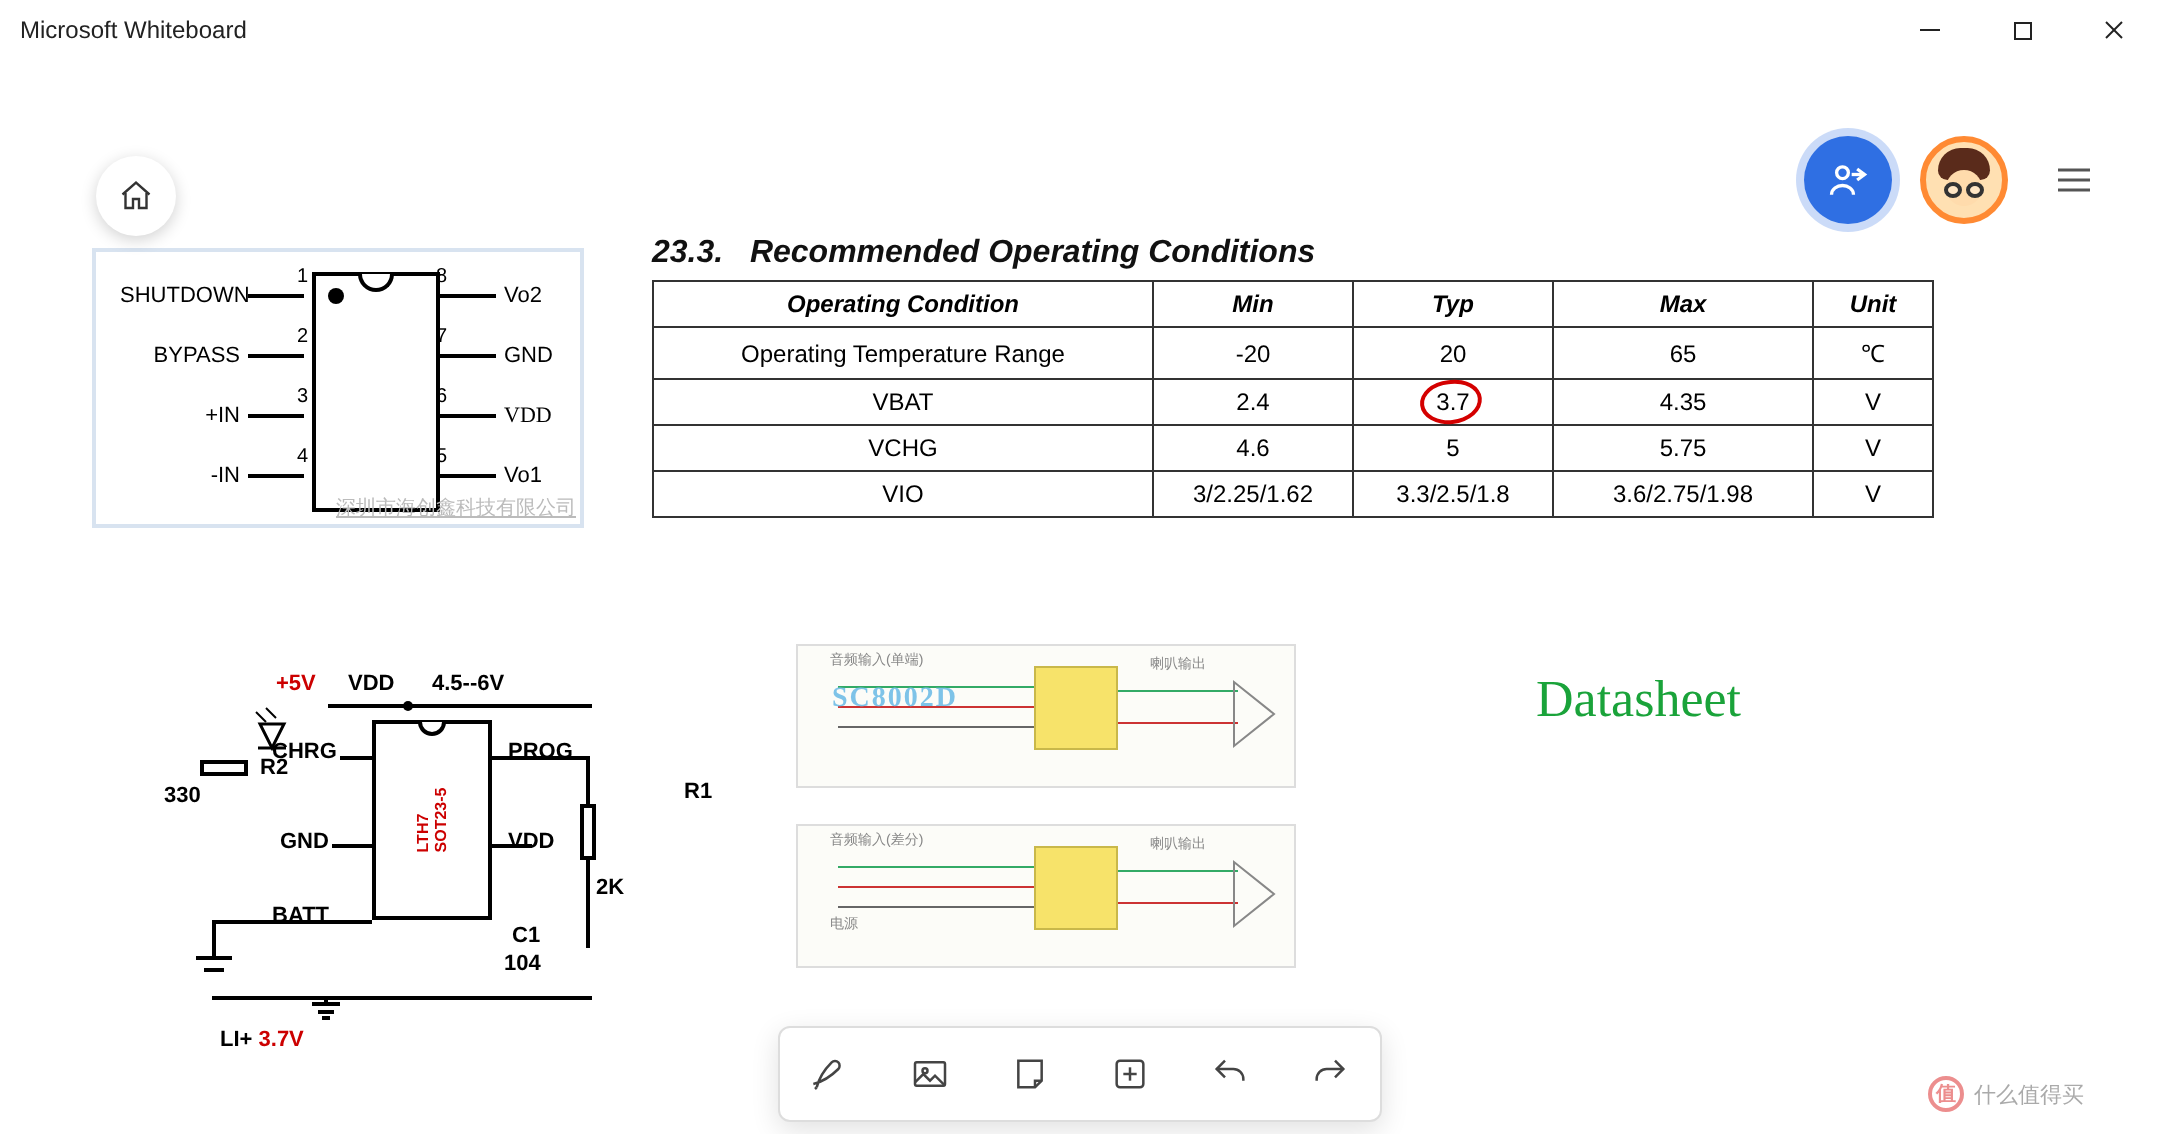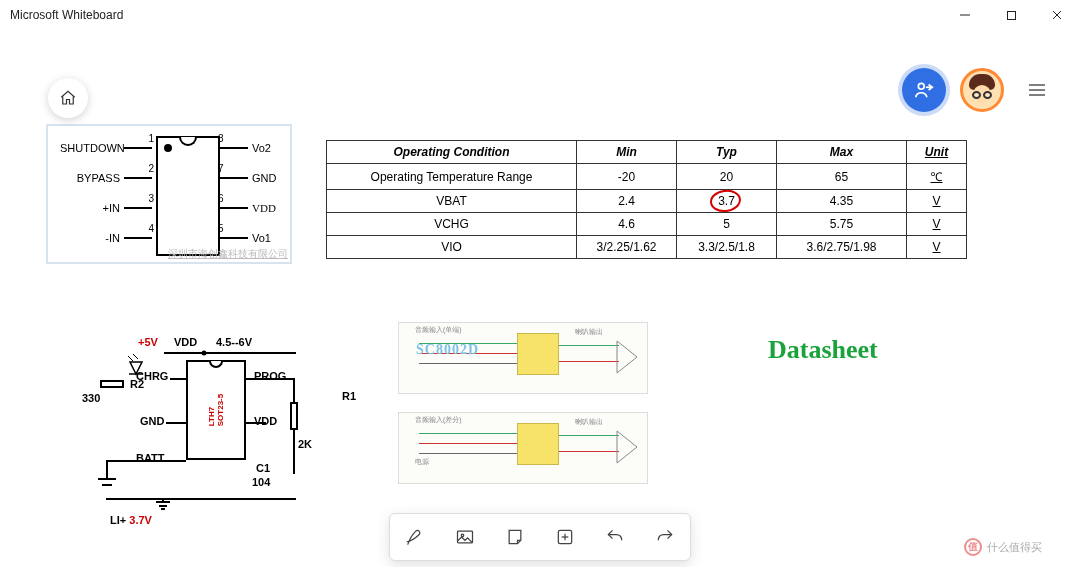--- a/index.html
+++ b/index.html
@@ -40,21 +40,21 @@
   .watermark1 { position:absolute; bottom:1px; left:120px; font-size:10px; color:#bbb;text-decoration:underline; }
 
   
   .section-title { position:absolute; left:326px; top:118px; font-size:16px; font-style:italic; font-weight:bold; color:#111; }
   .data-table { position:absolute; left:326px; top:140px; border-collapse:collapse; font-size:12px; }
   .data-table th, .data-table td { border:1px solid #333; padding:4px 8px; text-align:center; }
   .data-table th { font-style:italic; font-weight:bold; }
   .col-cond { width:250px; }
   .col-val { width:100px; }
   .col-max { width:130px; }
-  .col-unit { width:60px;text-decoration:underline; }
+  .col-unit { width:60px; }
   .circled { position:relative; display:inline-block; }
   .circled::after { content:""; position:absolute; left:-8px; top:-4px; right:-6px; bottom:-4px; border:2px solid #d40000; border-radius:50% 48% 52% 50%; transform:rotate(-6deg); }
 
   
   .circuit2 { position:absolute; left:76px; top:330px; width:250px; height:190px; font-size:10px; font-family: Arial; }
   .ic2 { position:absolute; left:110px; top:30px; width:60px; height:100px; border:2px solid #000; background:#fff; }
   .ic2 .notch { position:absolute; top:-1px; left:50%; transform:translateX(-50%); width:14px; height:7px; border:2px solid #000; border-top:none; border-radius:0 0 10px 10px; background:#fff; }
   .ic2-label { position:absolute; left:50%; top:50%; transform:translate(-50%,-50%) rotate(-90deg); font-size:8px; color:#c00; font-weight:bold; white-space:nowrap; }
   .wire { position:absolute; background:#000; }
   .lbl { position:absolute; font-weight:bold; font-size:11px; }
@@ -63,21 +63,21 @@
 
   
   .schem-block { position:absolute; border:1px solid #ddd; background:#fcfcf8; }
   .mini-ic { position:absolute; background:#f7e36a; border:1px solid #c9b84a; }
   .mini-line { position:absolute; background:#3a6; height:1px; }
   .mini-line.b { background:#c33; }
   .mini-line.k { background:#666; }
   .mini-text { position:absolute; font-size:7px; color:#888; }
   .sch-caption { position:absolute; font-size:14px; color:#7ec3e8; font-weight:600; letter-spacing:1px; }
 
-  .handwriting { position:absolute; left:768px; top:335px; font-family:"Segoe Script","Comic Sans MS",cursive; font-size:26px; color:#1aa33a; font-weight:700; }
+  .handwriting { position:absolute; left:768px; top:335px; font-family:"Segoe Script","Comic Sans MS",cursive; font-size:26px; color:#1aa33a; font-weight:400; }
 
   
   .toolbar { position:absolute; left:50%; bottom:6px; transform:translateX(-50%); height:48px; background:#fff; border:1px solid #ddd; border-radius:6px; box-shadow:0 4px 14px rgba(0,0,0,.12); display:flex; align-items:center; padding:0 14px; gap:28px; z-index:30; }
   .tool { width:22px; height:22px; display:flex; align-items:center; justify-content:center; color:#444; }
 
   .corner-wm { position:absolute; right:6px; bottom:6px; width:110px; height:28px; display:flex; align-items:center; gap:5px; opacity:.55; font-size:11px; color:#666; }
   .corner-wm .ball { width:18px; height:18px; border:2px solid #d33; border-radius:50%; display:flex; align-items:center; justify-content:center; font-size:10px; color:#d33; font-weight:bold; }
 </style>
 </head>
 <body>
@@ -189,20 +189,23 @@
       </div>
     <div class="pin-row right" style="left:172px; top:106px;">
         <div class="pin-lead">
           <span class="pin-num">5</span>
         </div>
         <span class="pin-label">Vo1</span>
       </div>
     <div class="watermark1">深圳市海创鑫科技有限公司</div>
   </div>
 
+  <div class="section-title" style="top:88px;">
+    <span>23.3.</span>&nbsp;&nbsp;&nbsp;<span>Recommended Operating Conditions</span>
+  </div>
   <table class="data-table" style="top:110px;">
     <thead>
         <tr>
       <th class="col-cond">Operating Condition</th>
       <th class="col-val">Min</th>
       <th class="col-val">Typ</th>
       <th class="col-max">Max</th>
       <th class="col-unit">Unit</th>
     </tr>
       </thead>

